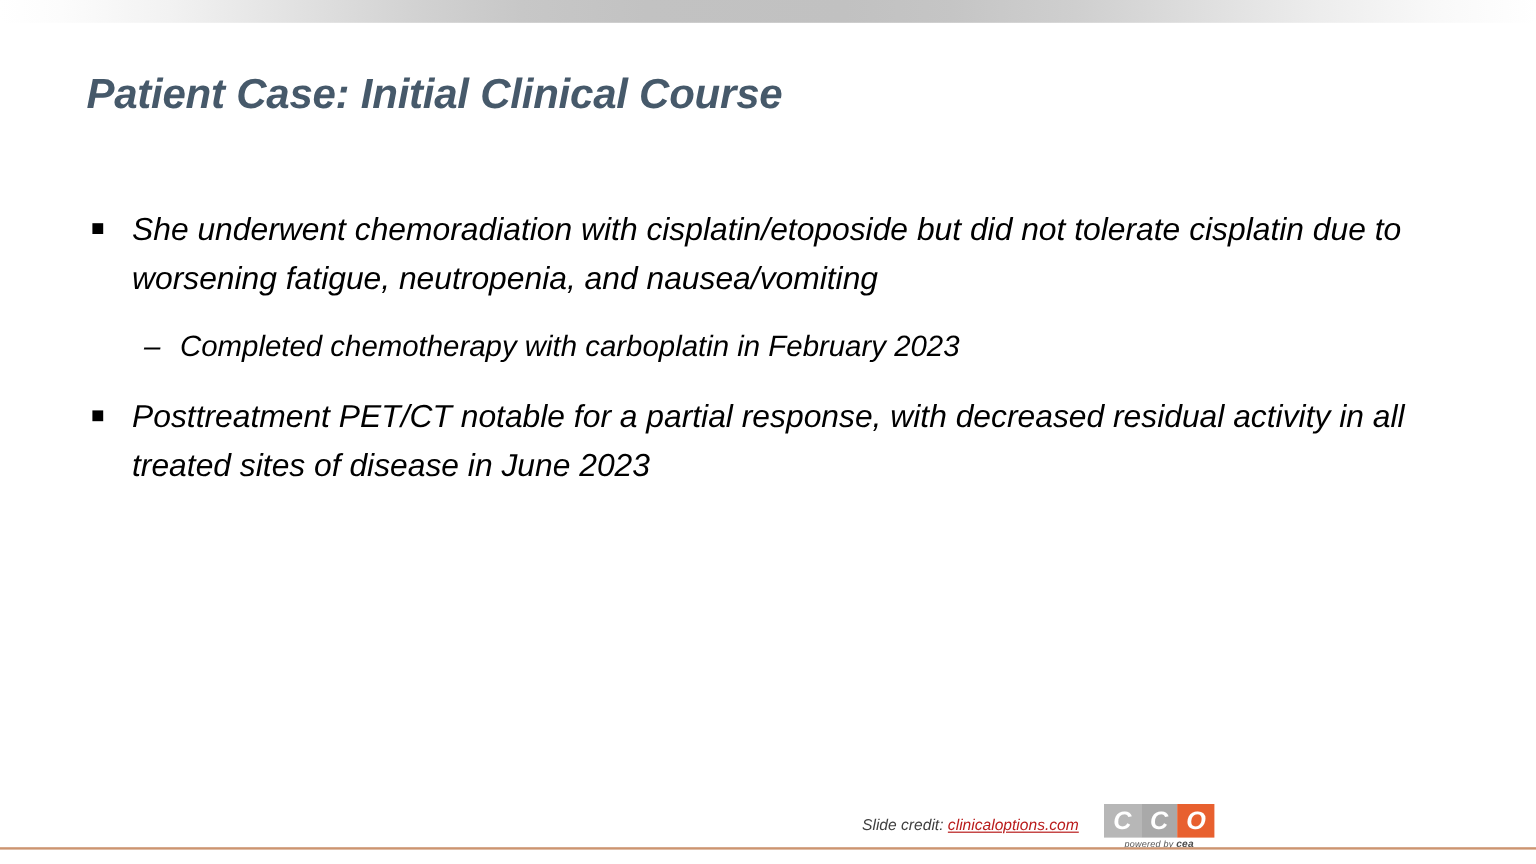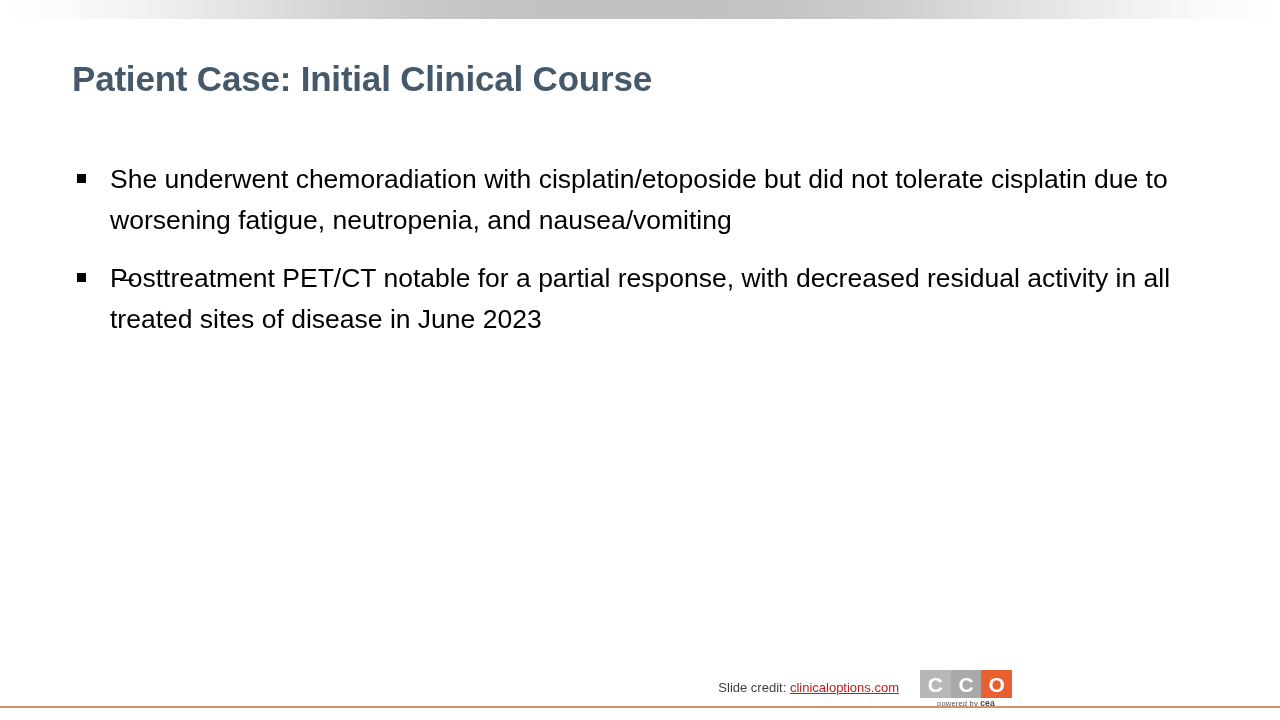--- a/index.html
+++ b/index.html
@@ -40,39 +40,40 @@
         #ffffff 100%);
   }
 
   
   #slide {
     position: absolute;
     top: 19px;
     left: 0;
     width: 1032px;
     height: 701px;
+    font-style: italic;
   }
 
   #slide-title {
     position: absolute;
     left: 72px;
     top: 40px;
     width: 1130px;
     font-size: 35px;
     font-weight: bold;
     color: #46596a;
     letter-spacing: -0.2px;
     line-height: 1.15;
     white-space: nowrap;
   }
 
   #content-body {
     position: absolute;
     left: 72px;
-    top: 140px;
+    top: 152px;
     width: 1125px;
   }
 
   .bullet-l1 {
     position: relative;
     padding-left: 38px;
     font-size: 26.5px;
     line-height: 40.5px;
     color: #000000;
     margin-bottom: 3px;
@@ -182,20 +183,21 @@
 
   <div id="content-body">
 
     <div class="bullet-l1 b1">
       <span class="marker"></span>
       <span class="bullet-text">She underwent chemoradiation with cisplatin/etoposide but did not tolerate cisplatin due to worsening fatigue, neutropenia, and nausea/vomiting</span>
     </div>
 
     <div class="bullet-l2">
       <span class="marker-dash">–</span>
+      <span class="bullet-text">Completed chemotherapy with carboplatin in February 2023</span>
     </div>
 
     <div class="bullet-l1 b2">
       <span class="marker"></span>
       <span class="bullet-text">Posttreatment PET/CT notable for a partial response, with decreased residual activity in all treated sites of disease in June 2023</span>
     </div>
 
 
   </div>
 

